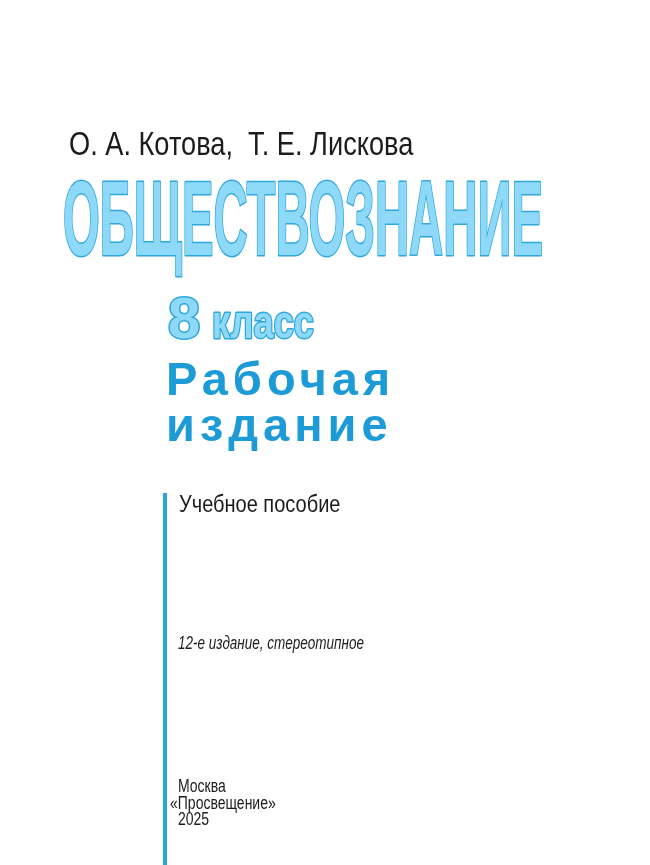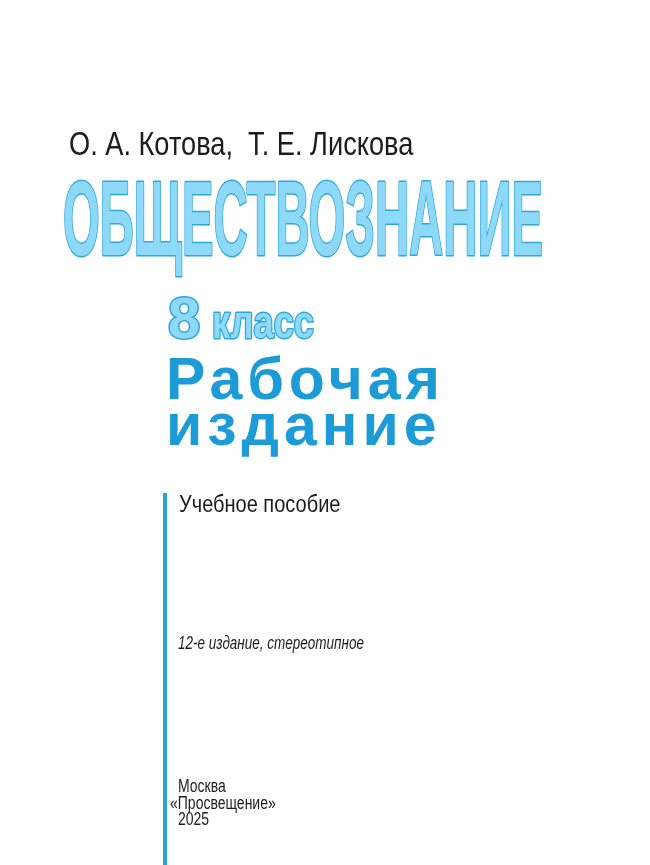--- a/index.html
+++ b/index.html
@@ -61,21 +61,21 @@
     paint-order: stroke fill;
   }
   .grade-number { font-size: 58px; }
   .grade-word   { font-size: 46px; }
 
   
   .subtitle {
     position: absolute;
     left: 166px;
     top: 356px;
-    font-size: 59px;
+    font-size: 47px;
     line-height: 46px;
     font-weight: bold;
     letter-spacing: 5px;
     color: var(--subtitle-blue, #1D9BD7);
   }
 
   
   .rule {
     position: absolute;
     left: 163px;

